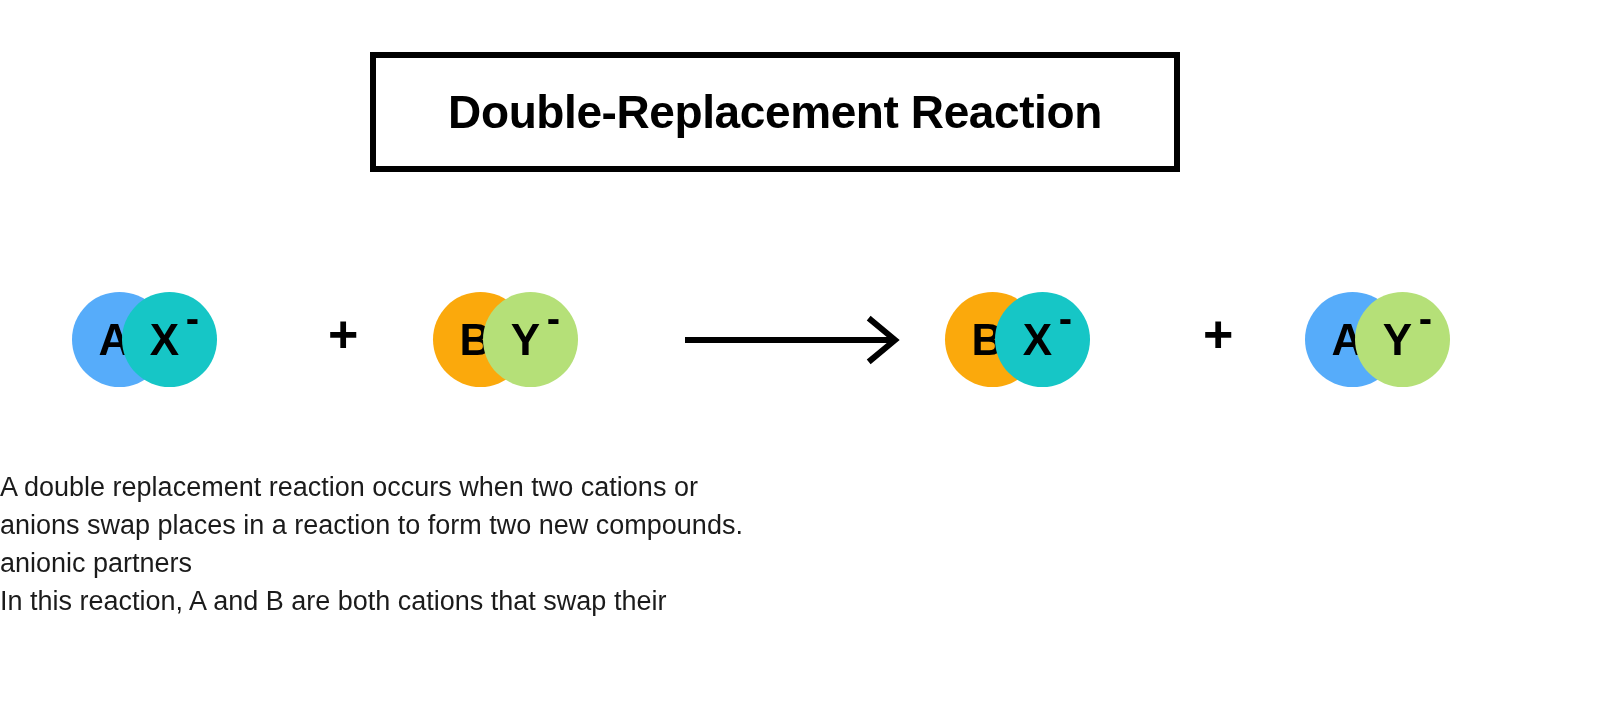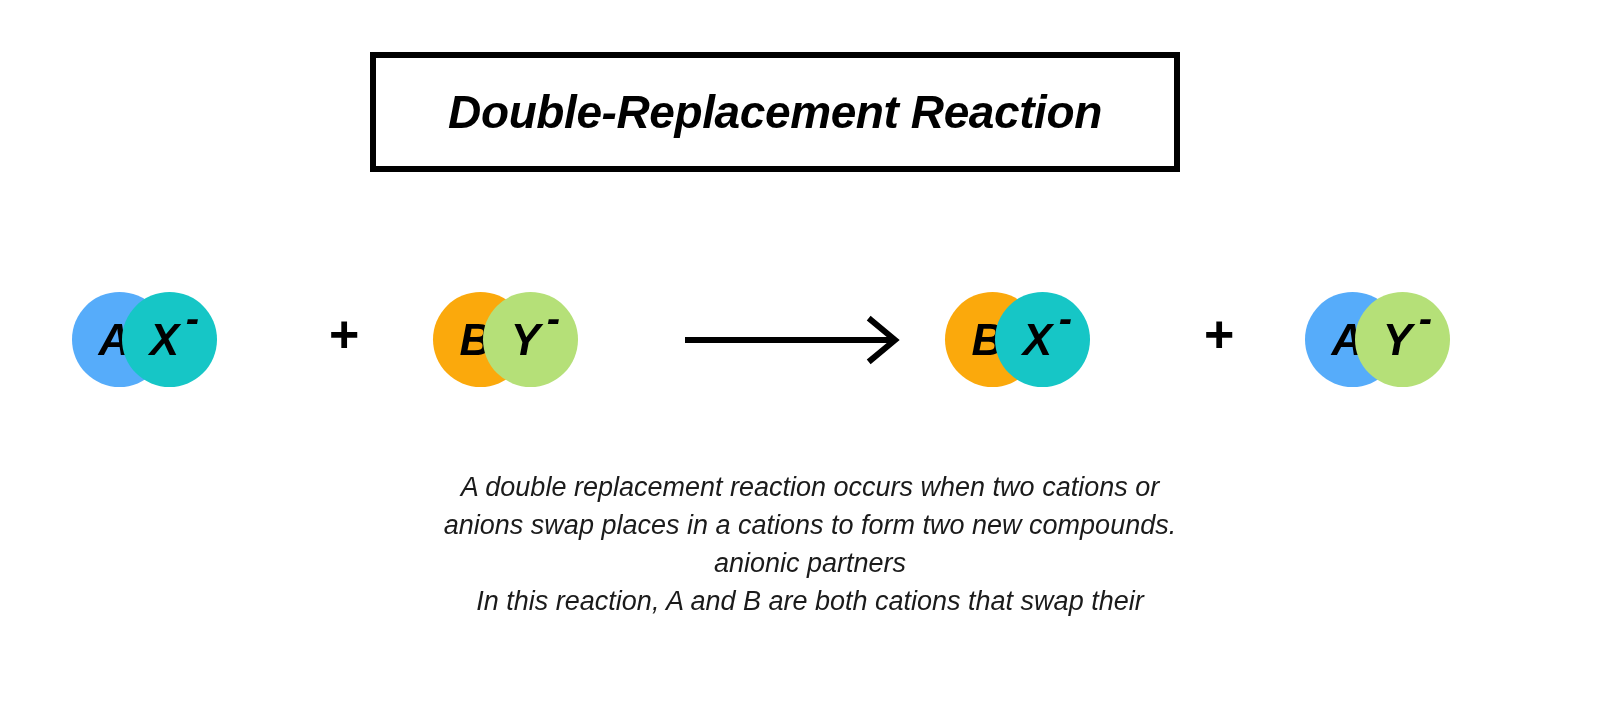--- a/index.html
+++ b/index.html
@@ -10,21 +10,20 @@
     background: #ffffff;
     font-family: "Liberation Sans", sans-serif;
     overflow: hidden;
   }
 
   #canvas {
     position: relative;
     width: 1488px;
     height: 716px;
     background: #ffffff;
-    font-style: italic;
   }
 
   
   .title-box {
     position: absolute;
     left: 370px;
     top: 52px;
     width: 810px;
     height: 120px;
     border: 6px solid #000000;
@@ -114,21 +113,21 @@
     height: 60px;
   }
   .arrow svg { display: block; }
 
   
   .caption {
     position: absolute;
     left: 0;
     top: 468px;
     width: 1620px;
-    text-align: center;
+    text-align: left;
     font-size: 27px;
     line-height: 38px;
     color: #1b1b1b;
   }
   .caption div { white-space: nowrap; }
 </style>
 </head>
 <body>
 
 <div id="canvas">
@@ -207,18 +206,18 @@
           <span>Y</span>
           <span class="charge minus">-</span>
         </span>
       </div>
     </div>
 
   </div>
 
   <div class="caption">
     <div>A double replacement reaction occurs when two cations or</div>
-    <div>anions swap places in a cations to form two new compounds.</div>
+    <div>anions swap places in a reaction to form two new compounds.</div>
     <div>anionic partners</div>
     <div>In this reaction, A and B are both cations that swap their</div>
   </div>
 
 </div>
 
 </body></html>

